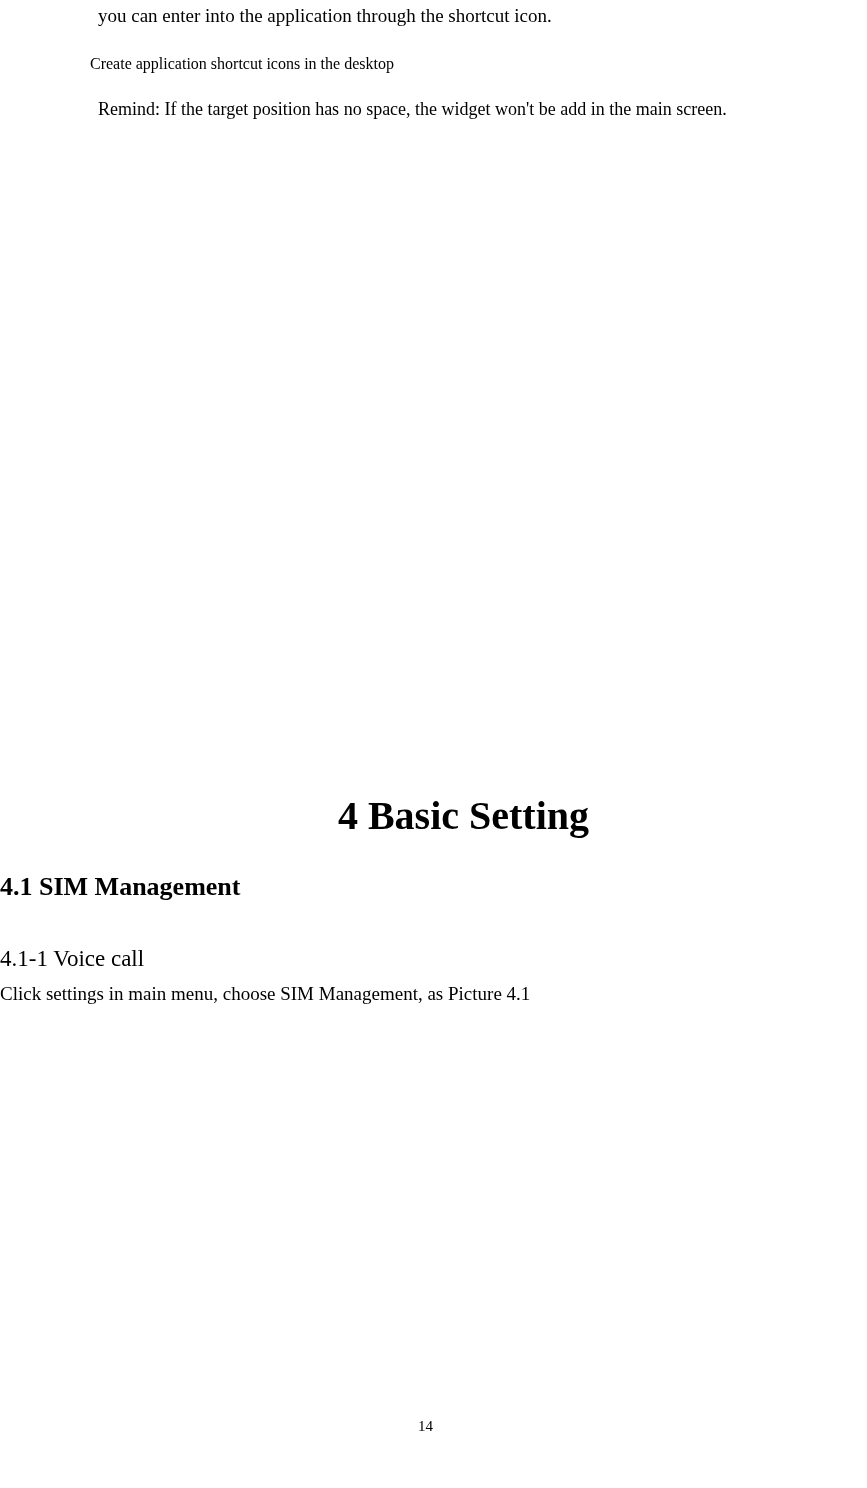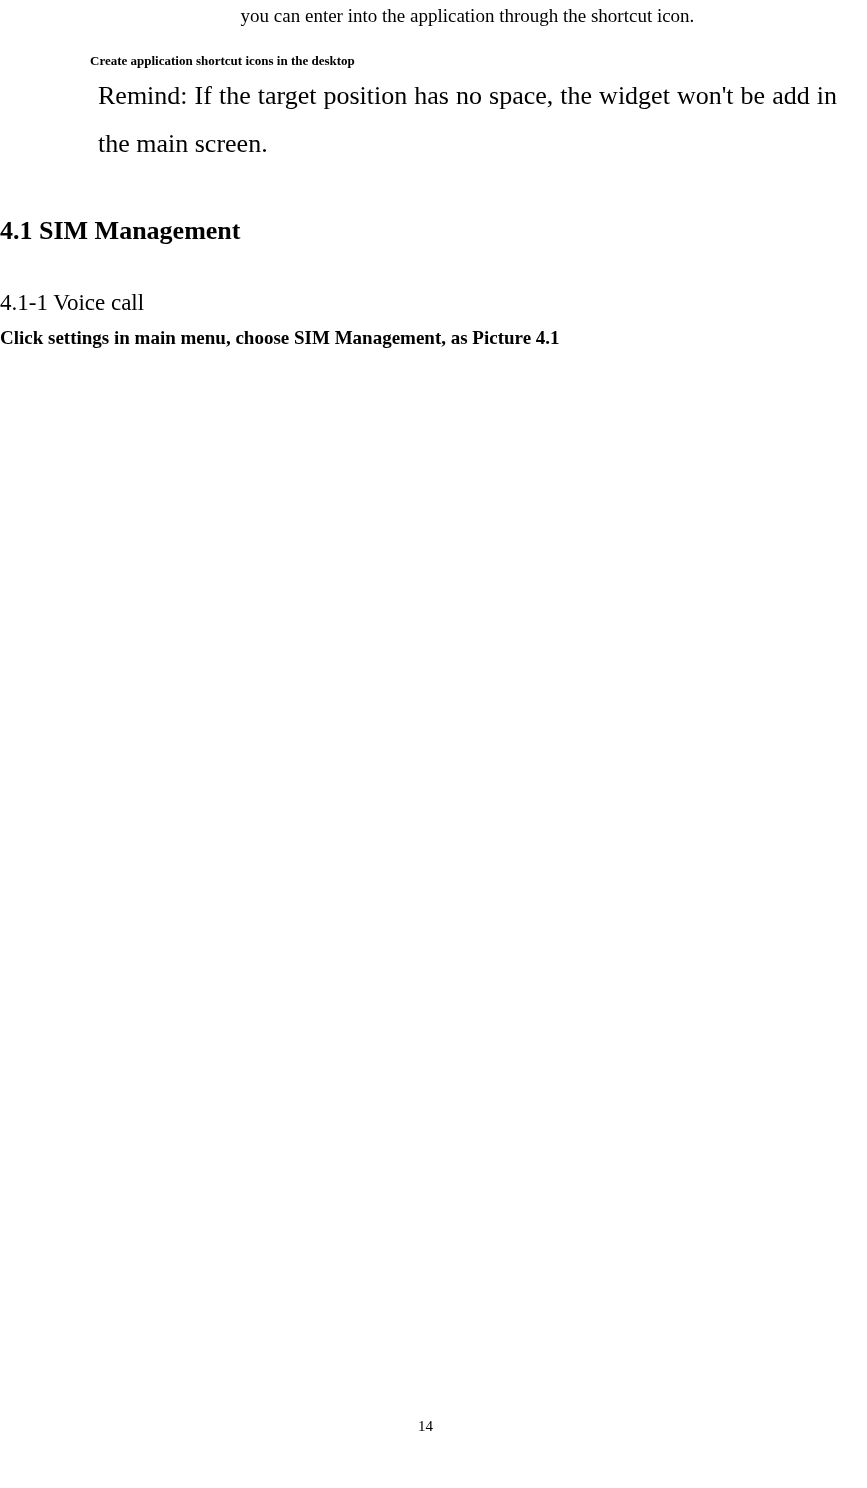--- a/index.html
+++ b/index.html
@@ -15,71 +15,69 @@
       position: relative;
       color: black;
     }
     .content {
       padding: 0 30px 0 90px;
     }
     .para-first-line {
       font-size: 19px;
       line-height: 1.7;
       padding-left: 8px;
-      text-align: center;
     }
     .heading-bold {
-      font-size: 13px;
-      font-weight: bold;
+      font-size: 16px;
+      font-weight: normal;
       line-height: 1.7;
       margin-top: 18px;
     }
     .para-justified {
       font-size: 19px;
       line-height: 1.85;
       text-align: justify;
       text-align-last: left;
       text-indent: 18px;
       margin-top: 4px;
       padding-left: 0;
       padding-right: 0;
     }
     .para-remind {
-      font-size: 26px;
+      font-size: 18px;
       line-height: 1.85;
       text-align: justify;
       text-align-last: left;
-      margin-top: 0;
+      margin-top: 16px;
       padding-left: 8px;
       padding-right: 0;
     }
     .chapter-heading {
       font-size: 40px;
       font-weight: bold;
       text-align: center;
       margin-top: 665px;
     }
     .section-heading {
       font-size: 26px;
       font-weight: bold;
-      margin-top: 47px;
+      margin-top: 33px;
       margin-left: -90px;
       padding-left: 0;
     }
     .subsection {
       font-size: 23px;
       margin-top: 38px;
       margin-left: -90px;
       line-height: 1.65;
     }
     .subsection-desc {
       font-size: 19px;
       margin-left: -90px;
       line-height: 1.65;
-      font-weight: bold;
     }
     .page-number {
       position: absolute;
       bottom: 53px;
       left: 0;
       right: 16px;
       text-align: center;
       font-size: 15px;
     }
   </style>
@@ -87,20 +85,21 @@
 <body>
 
 <div class="content">
   <div class="para-first-line">you can enter into the application through the shortcut icon.</div>
 
   <div class="heading-bold">Create application shortcut icons in the desktop</div>
 
 
   <div class="para-remind">Remind: If the target position has no space, the widget won't be add in the main screen.</div>
 
+  <div class="chapter-heading">4 Basic Setting</div>
 
   <div class="section-heading">4.1 SIM Management</div>
 
   <div class="subsection">4.1-1 Voice call</div>
 
   <div class="subsection-desc">Click settings in main menu, choose SIM Management, as Picture 4.1</div>
 </div>
 
 <div class="page-number">14</div>
 

